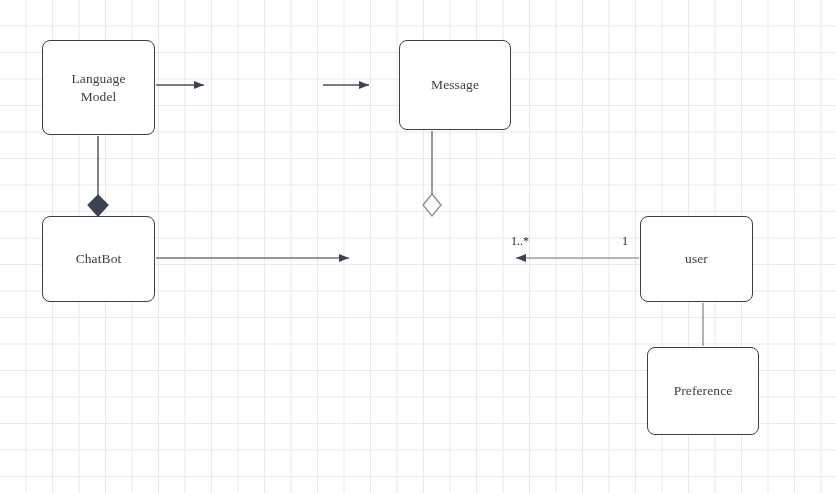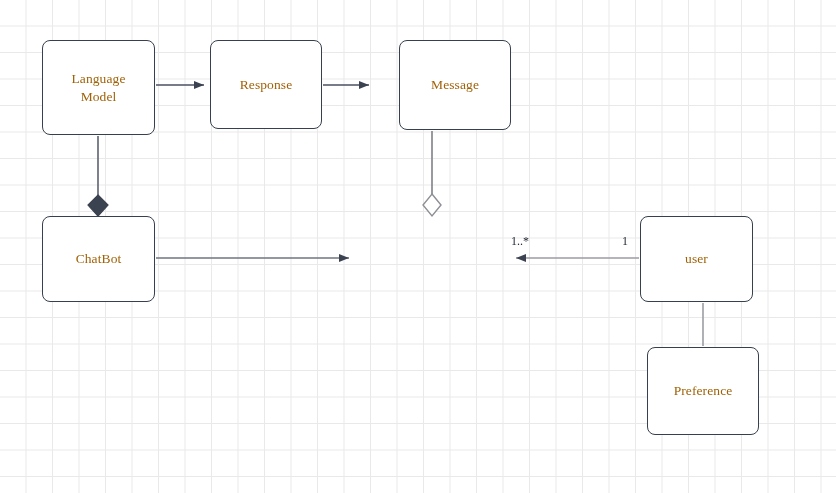--- a/index.html
+++ b/index.html
@@ -36,21 +36,21 @@
   .node {
     position: absolute;
     box-sizing: border-box;
     background: #ffffff;
     border: 1.6px solid #36404e;
     border-radius: 8px;
     display: flex;
     align-items: center;
     justify-content: center;
     text-align: center;
-    color: #a16207;
+    color: #404040;
     font-size: 13.5px;
     line-height: 1.32;
     letter-spacing: 0.1px;
     box-shadow: 0 0 0 0 rgba(0,0,0,0);
   }
   .node-label {
     display: block;
     padding: 0 6px;
     white-space: pre-line;
   }
@@ -104,23 +104,20 @@
     <g>
       <line x1="703" y1="303" x2="703" y2="346" stroke="#9b9da3" stroke-width="1.6"></line>
     </g>
   </svg>
 
   <div class="node" style="left:42px; top:40px; width:113px; height:95px;">
     <span class="node-label">Language
 Model</span>
   </div>
 
-  <div class="node" style="left:210px; top:40px; width:112px; height:89px;">
-    <span class="node-label">Response</span>
-  </div>
 
   <div class="node" style="left:375px; top:40px; width:112px; height:90px;margin-left:24px;">
     <span class="node-label">Message</span>
   </div>
 
   <div class="node" style="left:42px; top:216px; width:113px; height:86px;">
     <span class="node-label">ChatBot</span>
   </div>
 
 

